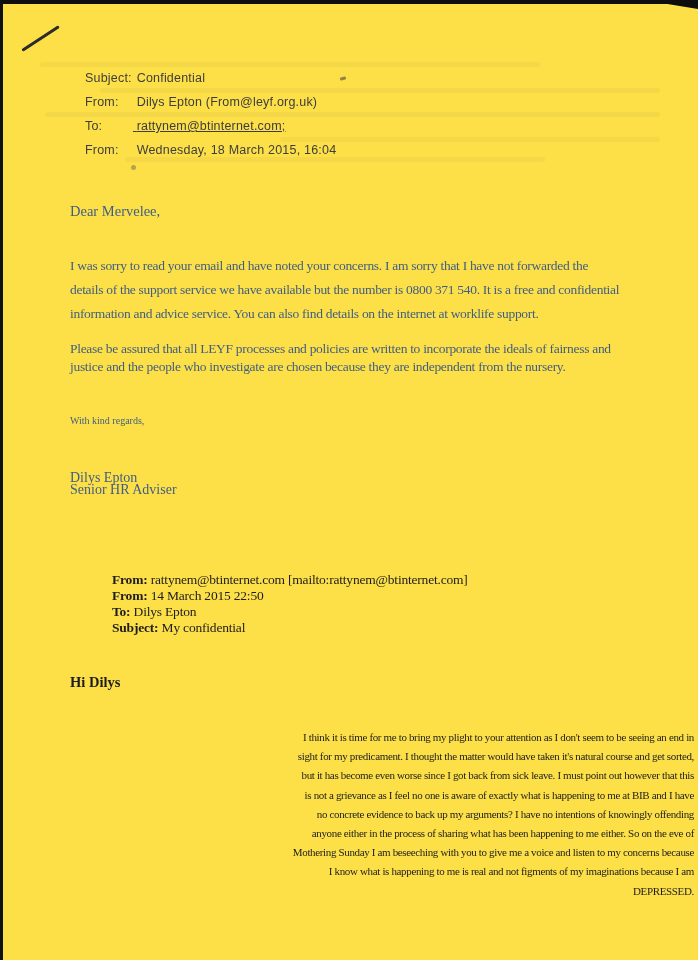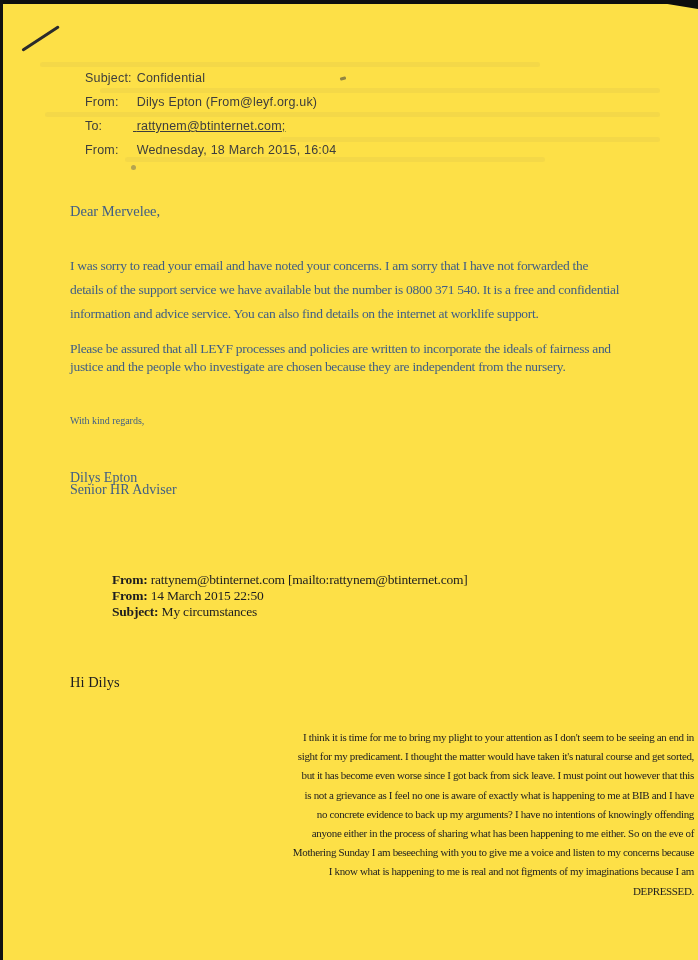--- a/index.html
+++ b/index.html
@@ -35,21 +35,21 @@
   .closing{top:415px;font-size:10px;}
   .sig-name{top:470px;font-size:14px;}
   .sig-title{top:482px;font-size:14px;}
 
   
   .black{color:#1d1d20;}
   .q-block{position:absolute;left:70px;top:572px;font-size:13.5px;line-height:16px;
     letter-spacing:-0.2px;color:#1d1d20;}
   .q-row{white-space:nowrap;margin-left:42px;}
   .q-label{font-weight:bold;}
-  .hi{top:674px;font-size:14.5px;}
+  .hi{top:674px;font-size:14.5px;font-weight:bold;}
   .body2{top:728px;font-size:11px;line-height:19.2px;letter-spacing:-0.35px;width:624px;text-align:right;}
 </style>
 </head>
 <body>
 
 <div class="page">
 
   <div class="edge-top"></div>
   <div class="edge-left"></div>
   <div class="corner-tr"></div>
@@ -98,22 +98,26 @@
     <div class="q-block">
       <div class="q-row">
         <span class="q-label">From:</span>
         <span>rattynem@btinternet.com [mailto:rattynem@btinternet.com]</span>
       </div>
       <div class="q-row">
         <span class="q-label">From:</span>
         <span>14 March 2015 22:50</span>
       </div>
       <div class="q-row">
+        <span class="q-label">To:</span>
+        <span>Dilys Epton</span>
+      </div>
+      <div class="q-row">
         <span class="q-label">Subject:</span>
-        <span>My circumstances</span>
+        <span>My confidential</span>
       </div>
     </div>
     <div class="t-line black hi">Hi Dilys</div>
     <div class="t-para black body2">I think it is time for me to bring my plight to your attention as I don't seem to be seeing an end in
 sight for my predicament. I thought the matter would have taken it's natural course and get sorted,
 but it has become even worse since I got back from sick leave. I must point out however that this
 is not a grievance as I feel no one is aware of exactly what is happening to me at BIB and I have
 no concrete evidence to back up my arguments? I have no intentions of knowingly offending
 anyone either in the process of sharing what has been happening to me either. So on the eve of
 Mothering Sunday I am beseeching with you to give me a voice and listen to my concerns because

